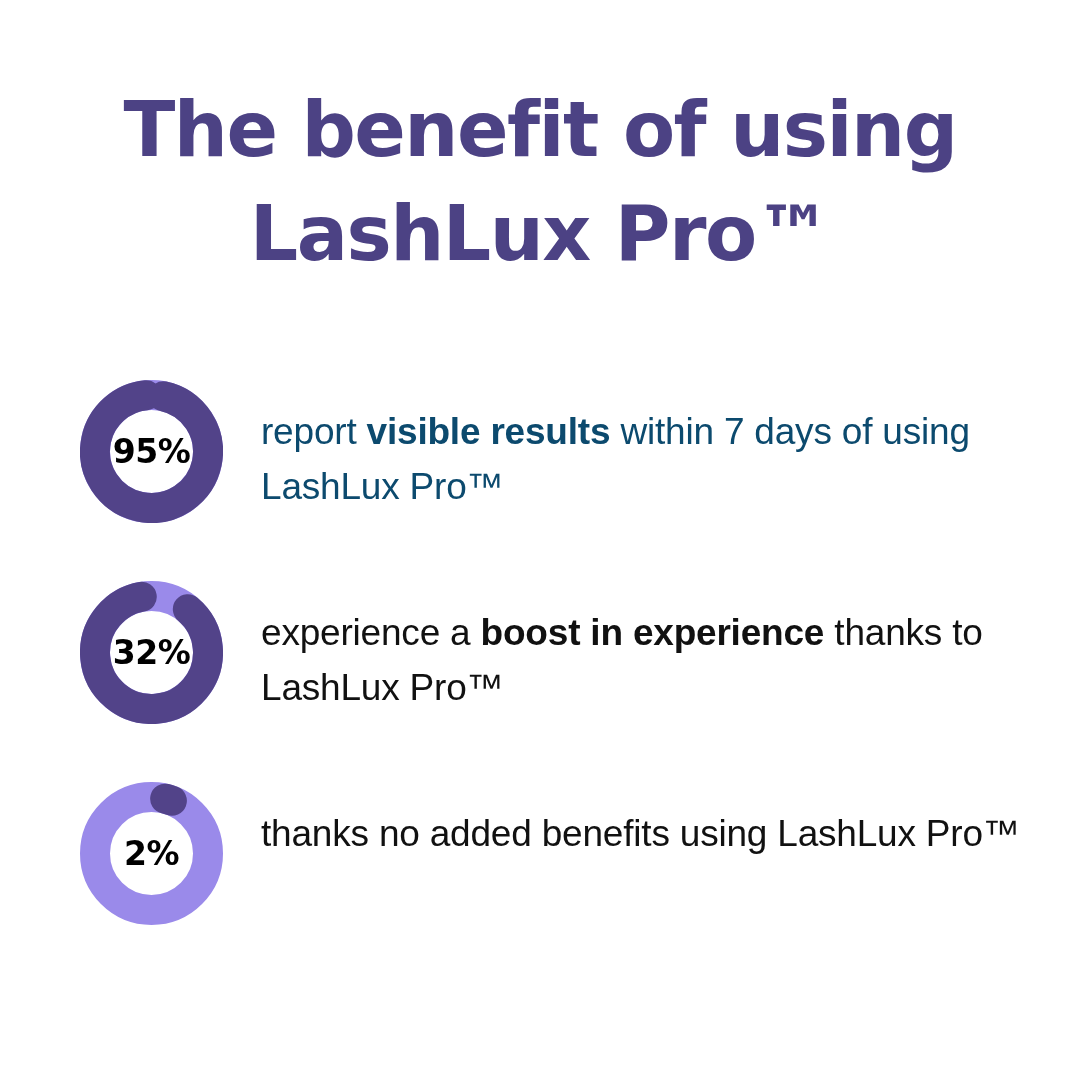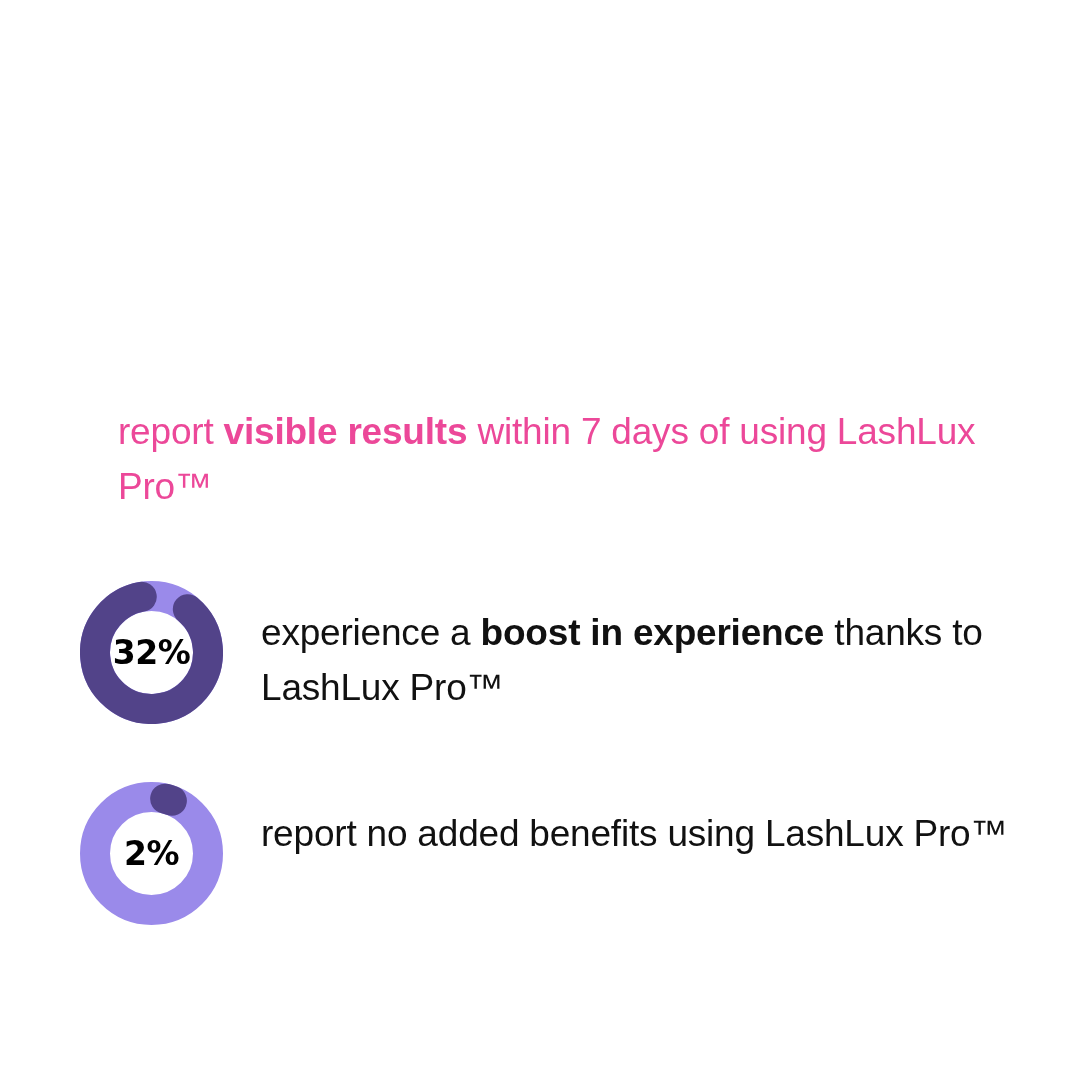--- a/index.html
+++ b/index.html
@@ -94,25 +94,36 @@
     letter-spacing: -0.2px;
   }
 
   .stat-text b { font-weight: 700; }
 </style>
 </head>
 <body>
 
 <div class="page">
 
+  <div class="title-block">
+    <div class="title-line" style="color: rgb(76, 66, 132);">The benefit of using</div>
+    <div class="title-line" style="color: rgb(76, 66, 132);">LashLux Pro™</div>
+  </div>
 
   <div class="stats">
 
     <div class="stat-row">
-      <div class="stat-text" style="color: #ec4899;"><span>report </span><b>visible results</b><span> within 7 days of using LashLux Pro™</span></div>
+      <div class="donut-wrap">
+        <svg class="donut-svg" viewBox="0 0 143 143">
+          <circle cx="71.5" cy="71.5" r="56.5" fill="none" stroke-width="30" stroke="#9a8aea"></circle>
+          <circle cx="71.5" cy="71.5" r="56.5" fill="none" stroke-width="30" stroke-linecap="round" stroke="#524389" stroke-dasharray="337.24997136286424 17.749998492782368" transform="rotate(-78 71.5 71.5)"></circle>
+        </svg>
+        <div class="donut-label" style="color: rgb(0, 0, 0);">95%</div>
+      </div>
+      <div class="stat-text" style="color: #0c4a6e;"><span>report </span><b>visible results</b><span> within 7 days of using LashLux Pro™</span></div>
     </div>
 
     <div class="stat-row">
       <div class="donut-wrap">
         <svg class="donut-svg" viewBox="0 0 143 143">
           <circle cx="71.5" cy="71.5" r="56.5" fill="none" stroke-width="30" stroke="#9a8aea"></circle>
           <circle cx="71.5" cy="71.5" r="56.5" fill="none" stroke-width="30" stroke-linecap="round" stroke="#524389" stroke-dasharray="305.2999740758561 49.69999577979053" transform="rotate(-50 71.5 71.5)"></circle>
         </svg>
         <div class="donut-label" style="color: rgb(0, 0, 0);">32%</div>
       </div>
@@ -120,17 +131,17 @@
     </div>
 
     <div class="stat-row">
       <div class="donut-wrap">
         <svg class="donut-svg" viewBox="0 0 143 143">
           <circle cx="71.5" cy="71.5" r="56.5" fill="none" stroke-width="30" stroke="#9a8aea"></circle>
           <circle cx="71.5" cy="71.5" r="56.5" fill="none" stroke-width="30" stroke-linecap="round" stroke="#524389" stroke-dasharray="7.099999397112932 347.8999704585337" transform="rotate(-76 71.5 71.5)"></circle>
         </svg>
         <div class="donut-label" style="color: rgb(0, 0, 0);">2%</div>
       </div>
-      <div class="stat-text" style="color: rgb(17, 17, 17);"><span>report no added benefits using LashLux Pro™</span><b></b><span></span></div>
+      <div class="stat-text" style="color: rgb(17, 17, 17);"><span>thanks no added benefits using LashLux Pro™</span><b></b><span></span></div>
     </div>
 
   </div>
 </div>
 
 </body></html>

